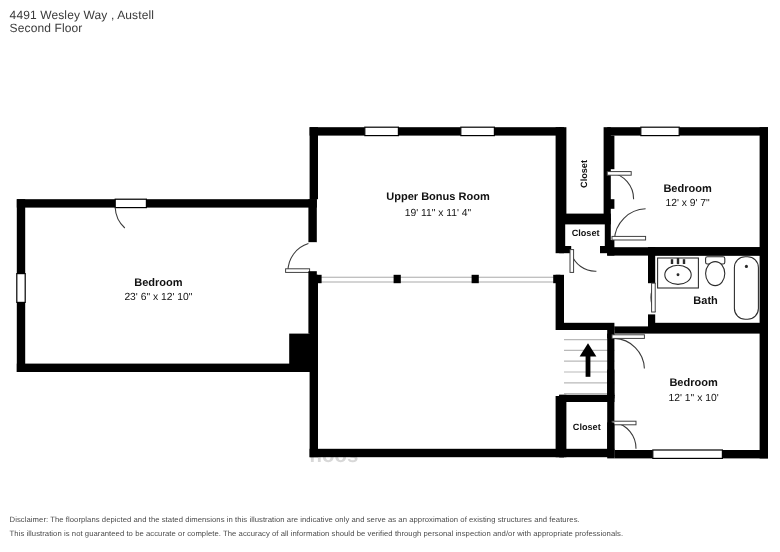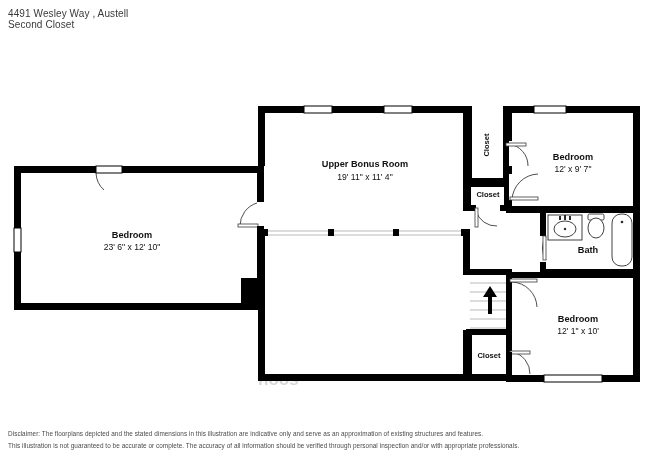--- a/index.html
+++ b/index.html
@@ -80,21 +80,21 @@
     font-weight: bold;
   }
 </style>
 </head>
 <body>
 
 <div id="floorplan-root">
 
   <div class="header">
     <div class="header-line">4491 Wesley Way , Austell</div>
-    <div class="header-line">Second Closet</div>
+    <div class="header-line">Second Floor</div>
   </div>
 
   <svg class="plan-svg" width="650" height="460" viewBox="0 0 650 460">
 
     <text class="watermark" x="258" y="385">noos</text>
 
     <g>
       <rect x="18" y="170" width="228" height="140" fill="#ffffff"></rect>
       <rect x="262" y="110" width="205" height="270" fill="#ffffff"></rect>
       <rect x="470" y="110" width="35" height="70" fill="#ffffff"></rect>

